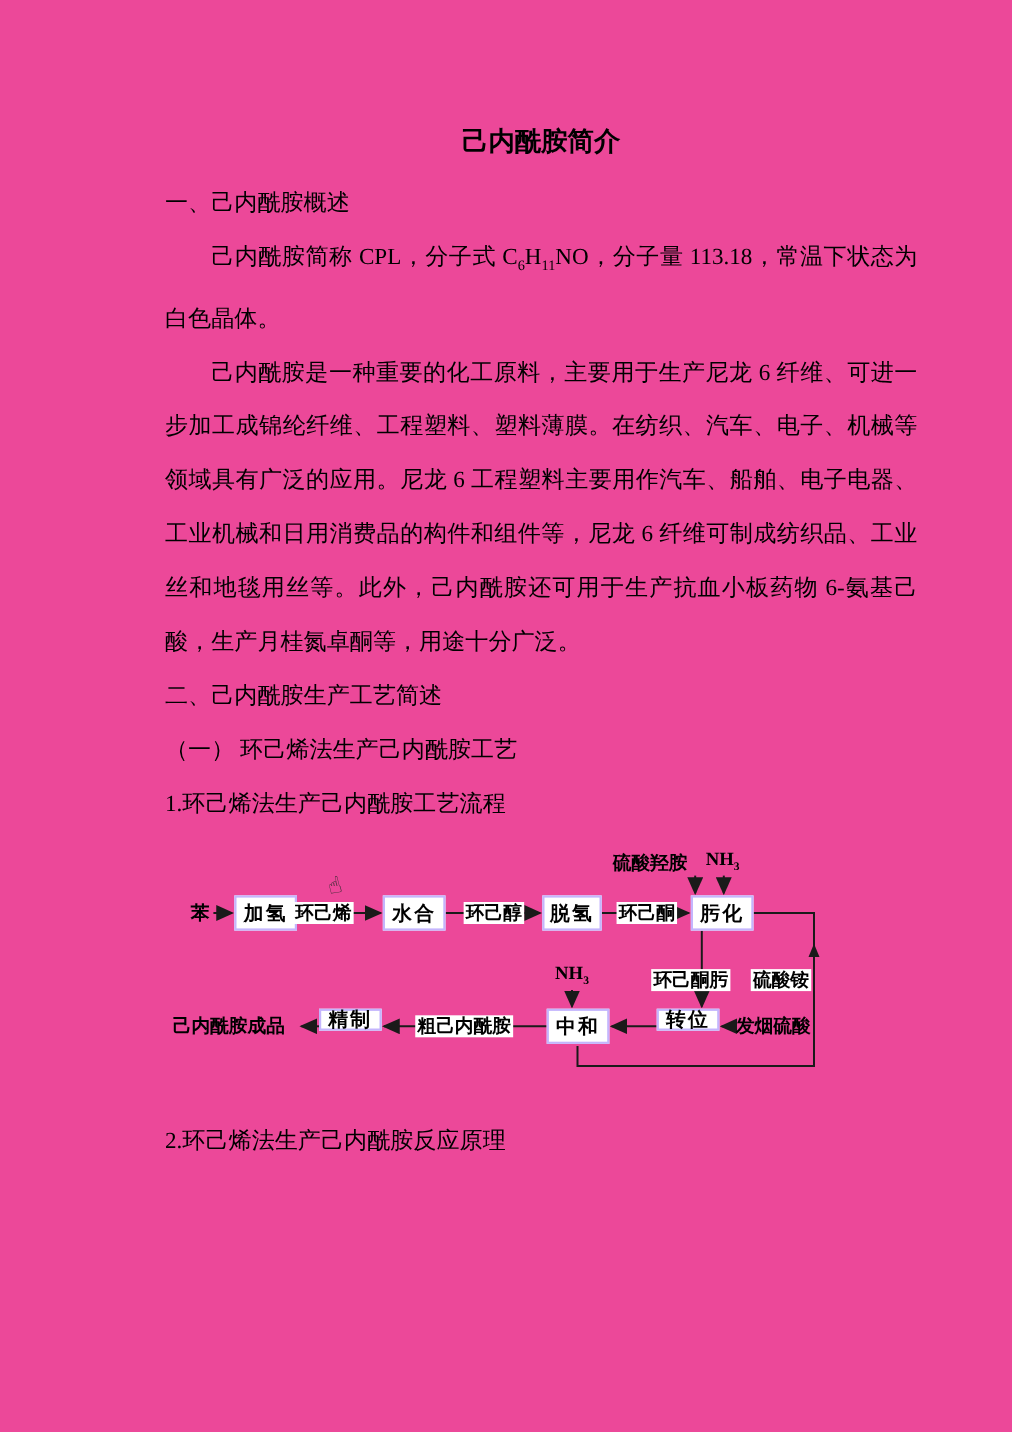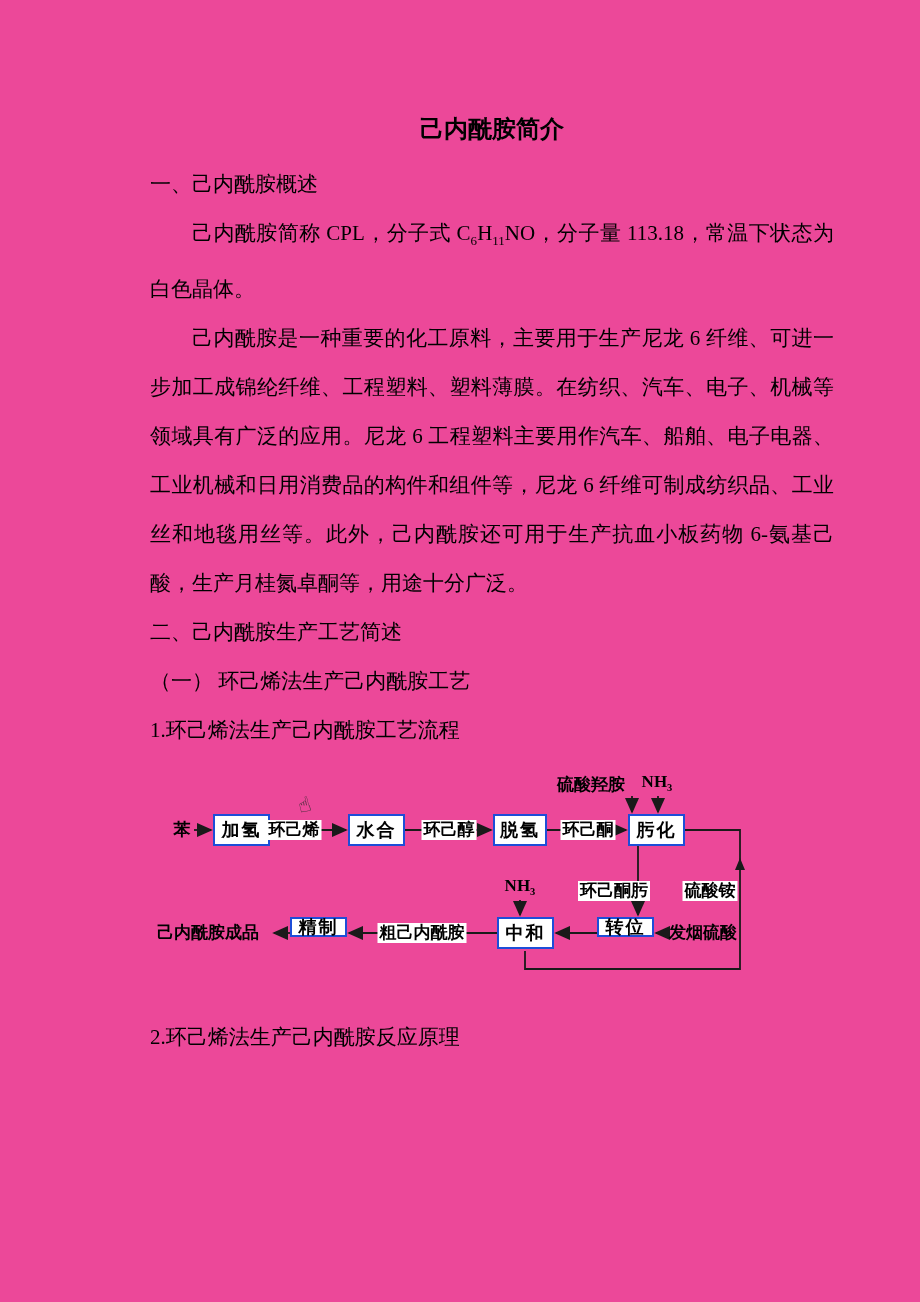--- a/index.html
+++ b/index.html
@@ -36,21 +36,21 @@
   .diagram{
     position:relative;
     width:620px;height:242px;
     margin:14px 0 2px 0;
     font-weight:bold;
   }
   .diagram svg{position:absolute;left:0;top:0;}
   .dbox{
     position:absolute;
     box-sizing:border-box;
-    border:2px solid #1d4ed8;
+    border:2px solid #c4b5fd;
     background:#fff;
     display:flex;align-items:center;justify-content:center;
     font-size:18px;
     letter-spacing:2px;
   }
   .dlabel{
     position:absolute;
     transform:translate(-50%,-50%);
     white-space:nowrap;
     background:#fff;
@@ -126,21 +126,21 @@
     <div class="dbox" style="left:140px;top:148px;width:57px;height:20px;">精制</div>
     <div class="dbox" style="left:347px;top:148px;width:57px;height:32px;">中和</div>
     <div class="dbox" style="left:447px;top:148px;width:57px;height:20px;">转位</div>
 
     <div class="dlabel nobg" style="left:32px;top:61px;">苯</div>
     <div class="dlabel" style="left:144px;top:61px;">环己烯</div>
     <div class="dlabel" style="left:299px;top:61px;">环己醇</div>
     <div class="dlabel" style="left:438px;top:61px;">环己酮</div>
     <div class="dlabel nobg" style="left:441px;top:16px;">硫酸羟胺</div>
     <div class="dlabel nobg" style="left:507px;top:16px;"><span>NH</span><sub>3</sub></div>
-    <div class="dlabel" style="left:464px;top:122px;text-align:center;">环己酮肟</div>
+    <div class="dlabel" style="left:478px;top:122px;text-align:center;">环己酮肟</div>
     <div class="dlabel" style="left:560px;top:122px;">硫酸铵</div>
     <div class="dlabel nobg" style="left:370px;top:120px;"><span>NH</span><sub>3</sub></div>
     <div class="dlabel nobg" style="left:553px;top:164px;">发烟硫酸</div>
     <div class="dlabel" style="left:272px;top:164px;">粗己内酰胺</div>
     <div class="dlabel nobg" style="left:58px;top:164px;">己内酰胺成品</div>
 
     <span class="hand" style="left:148px;top:24px;">☝</span>
   </div>
 
   <p class="line">2.环己烯法生产己内酰胺反应原理</p>

